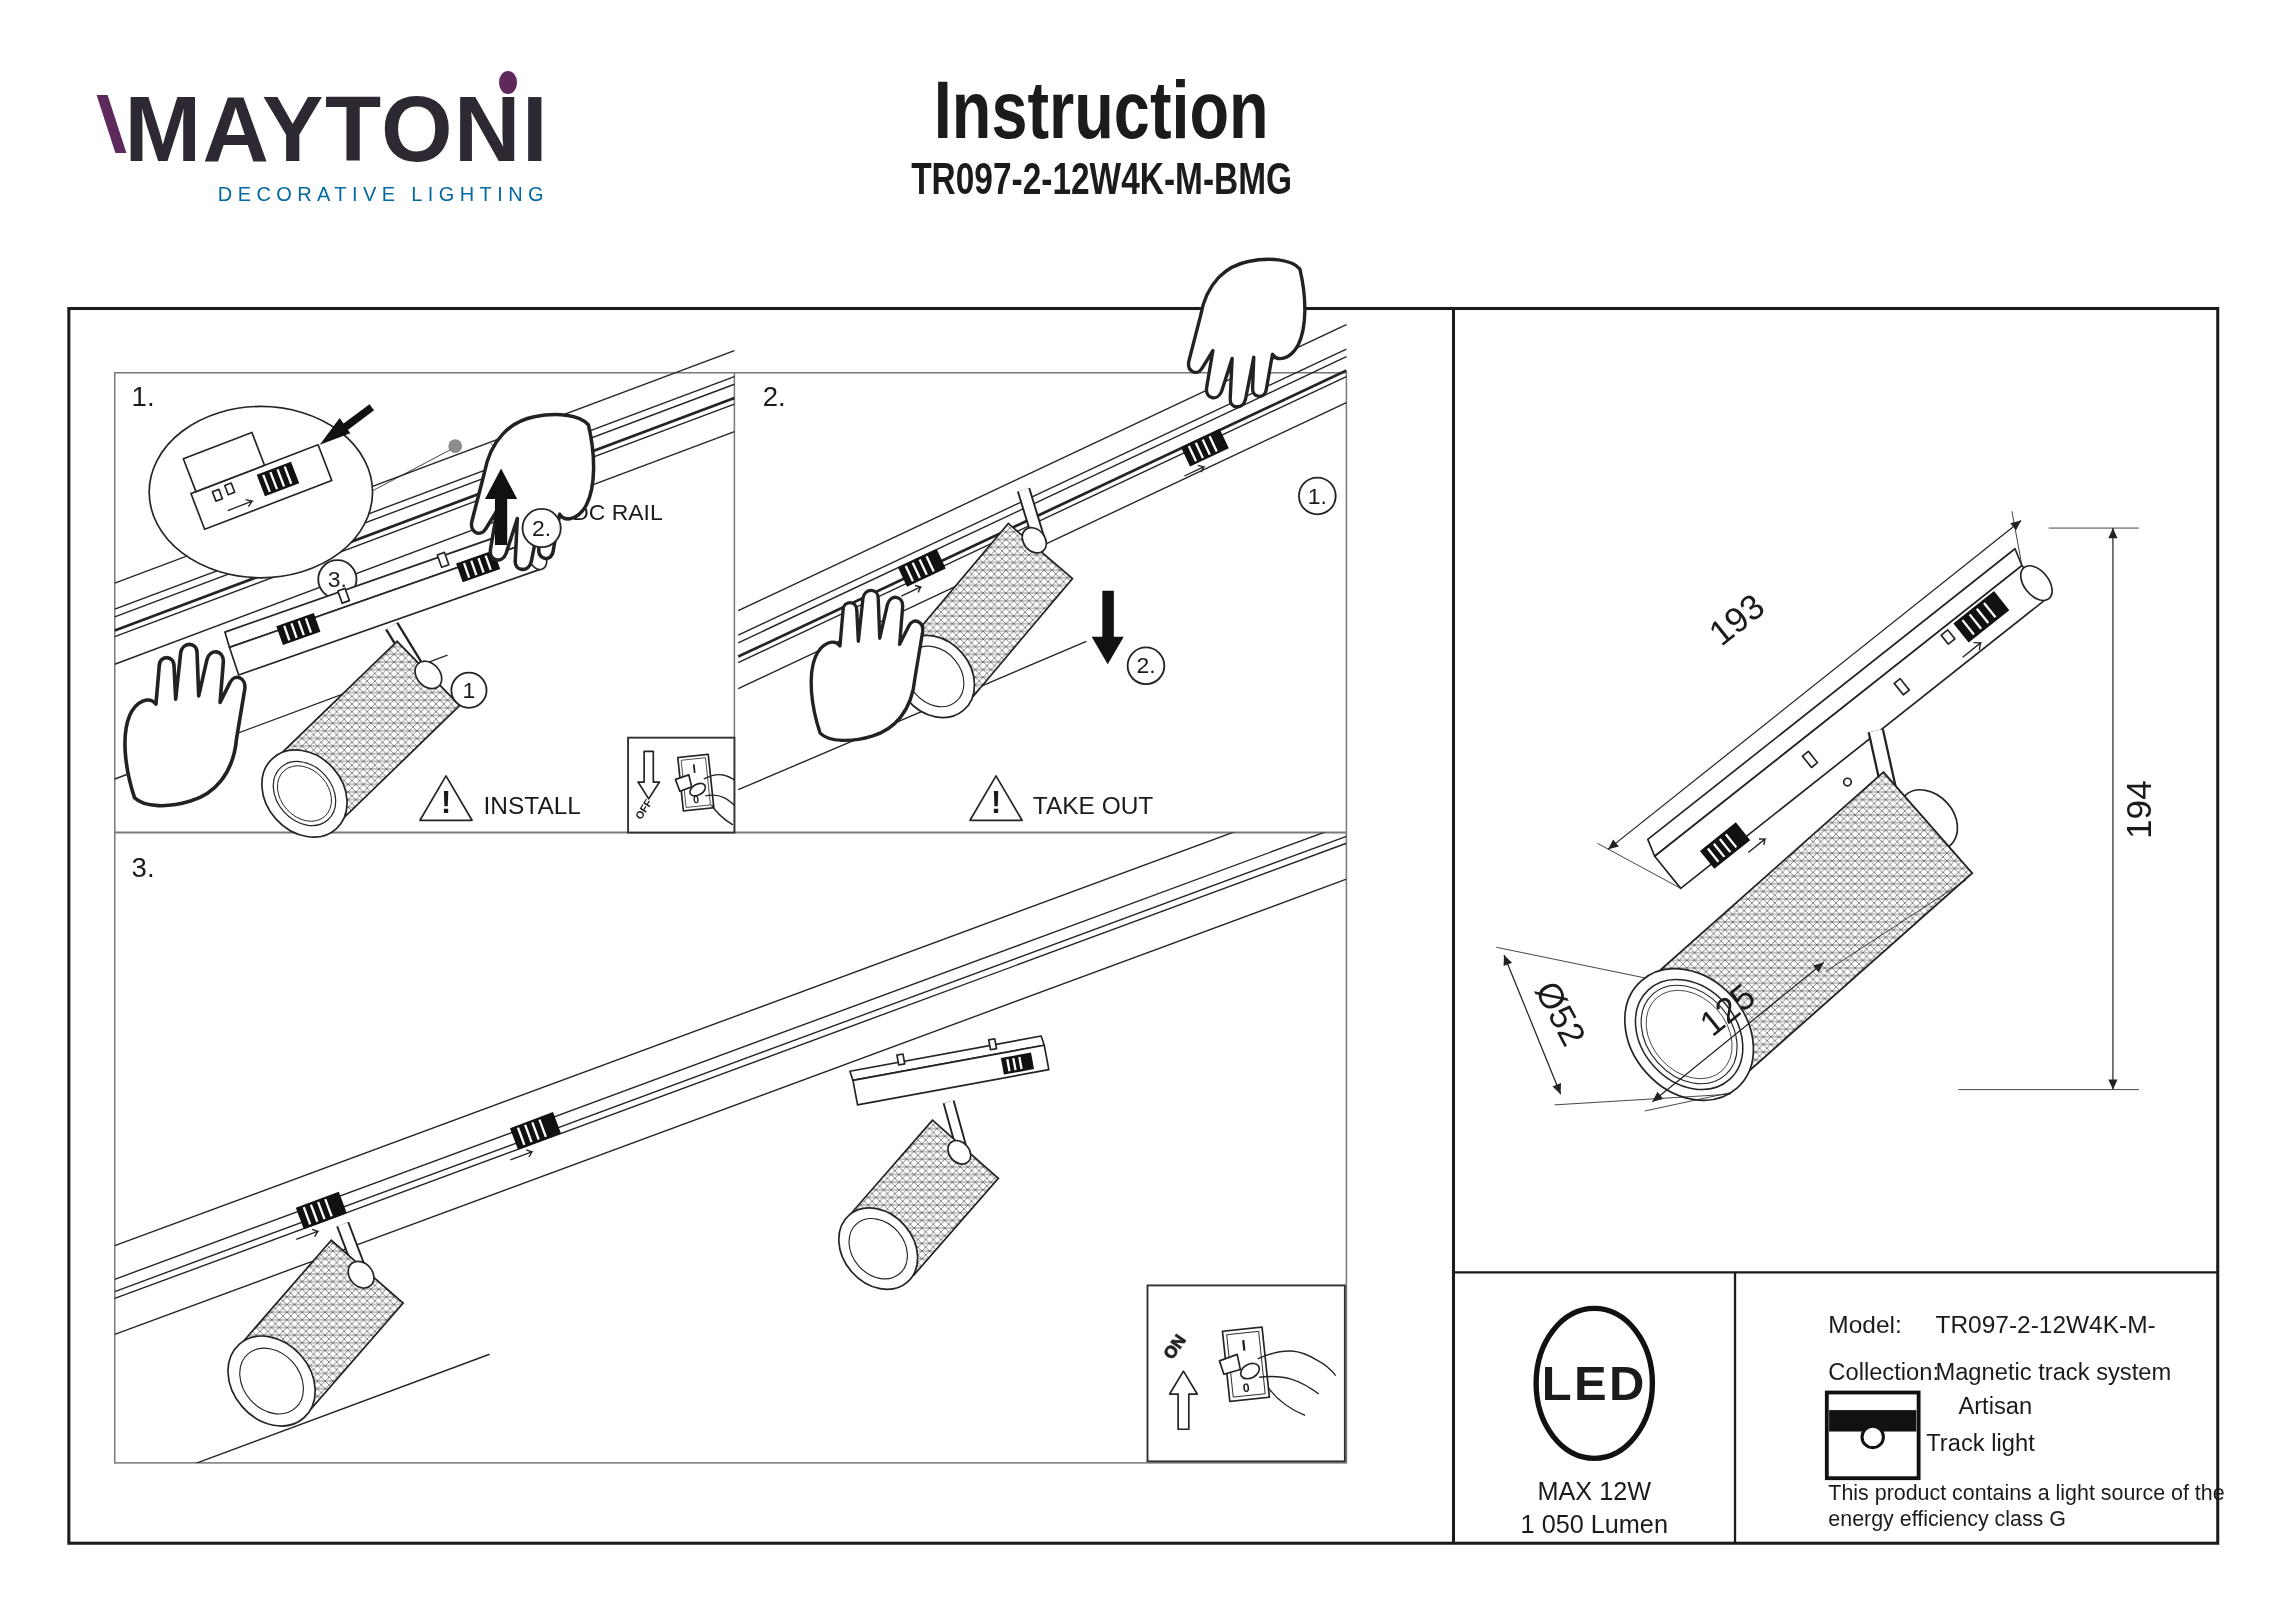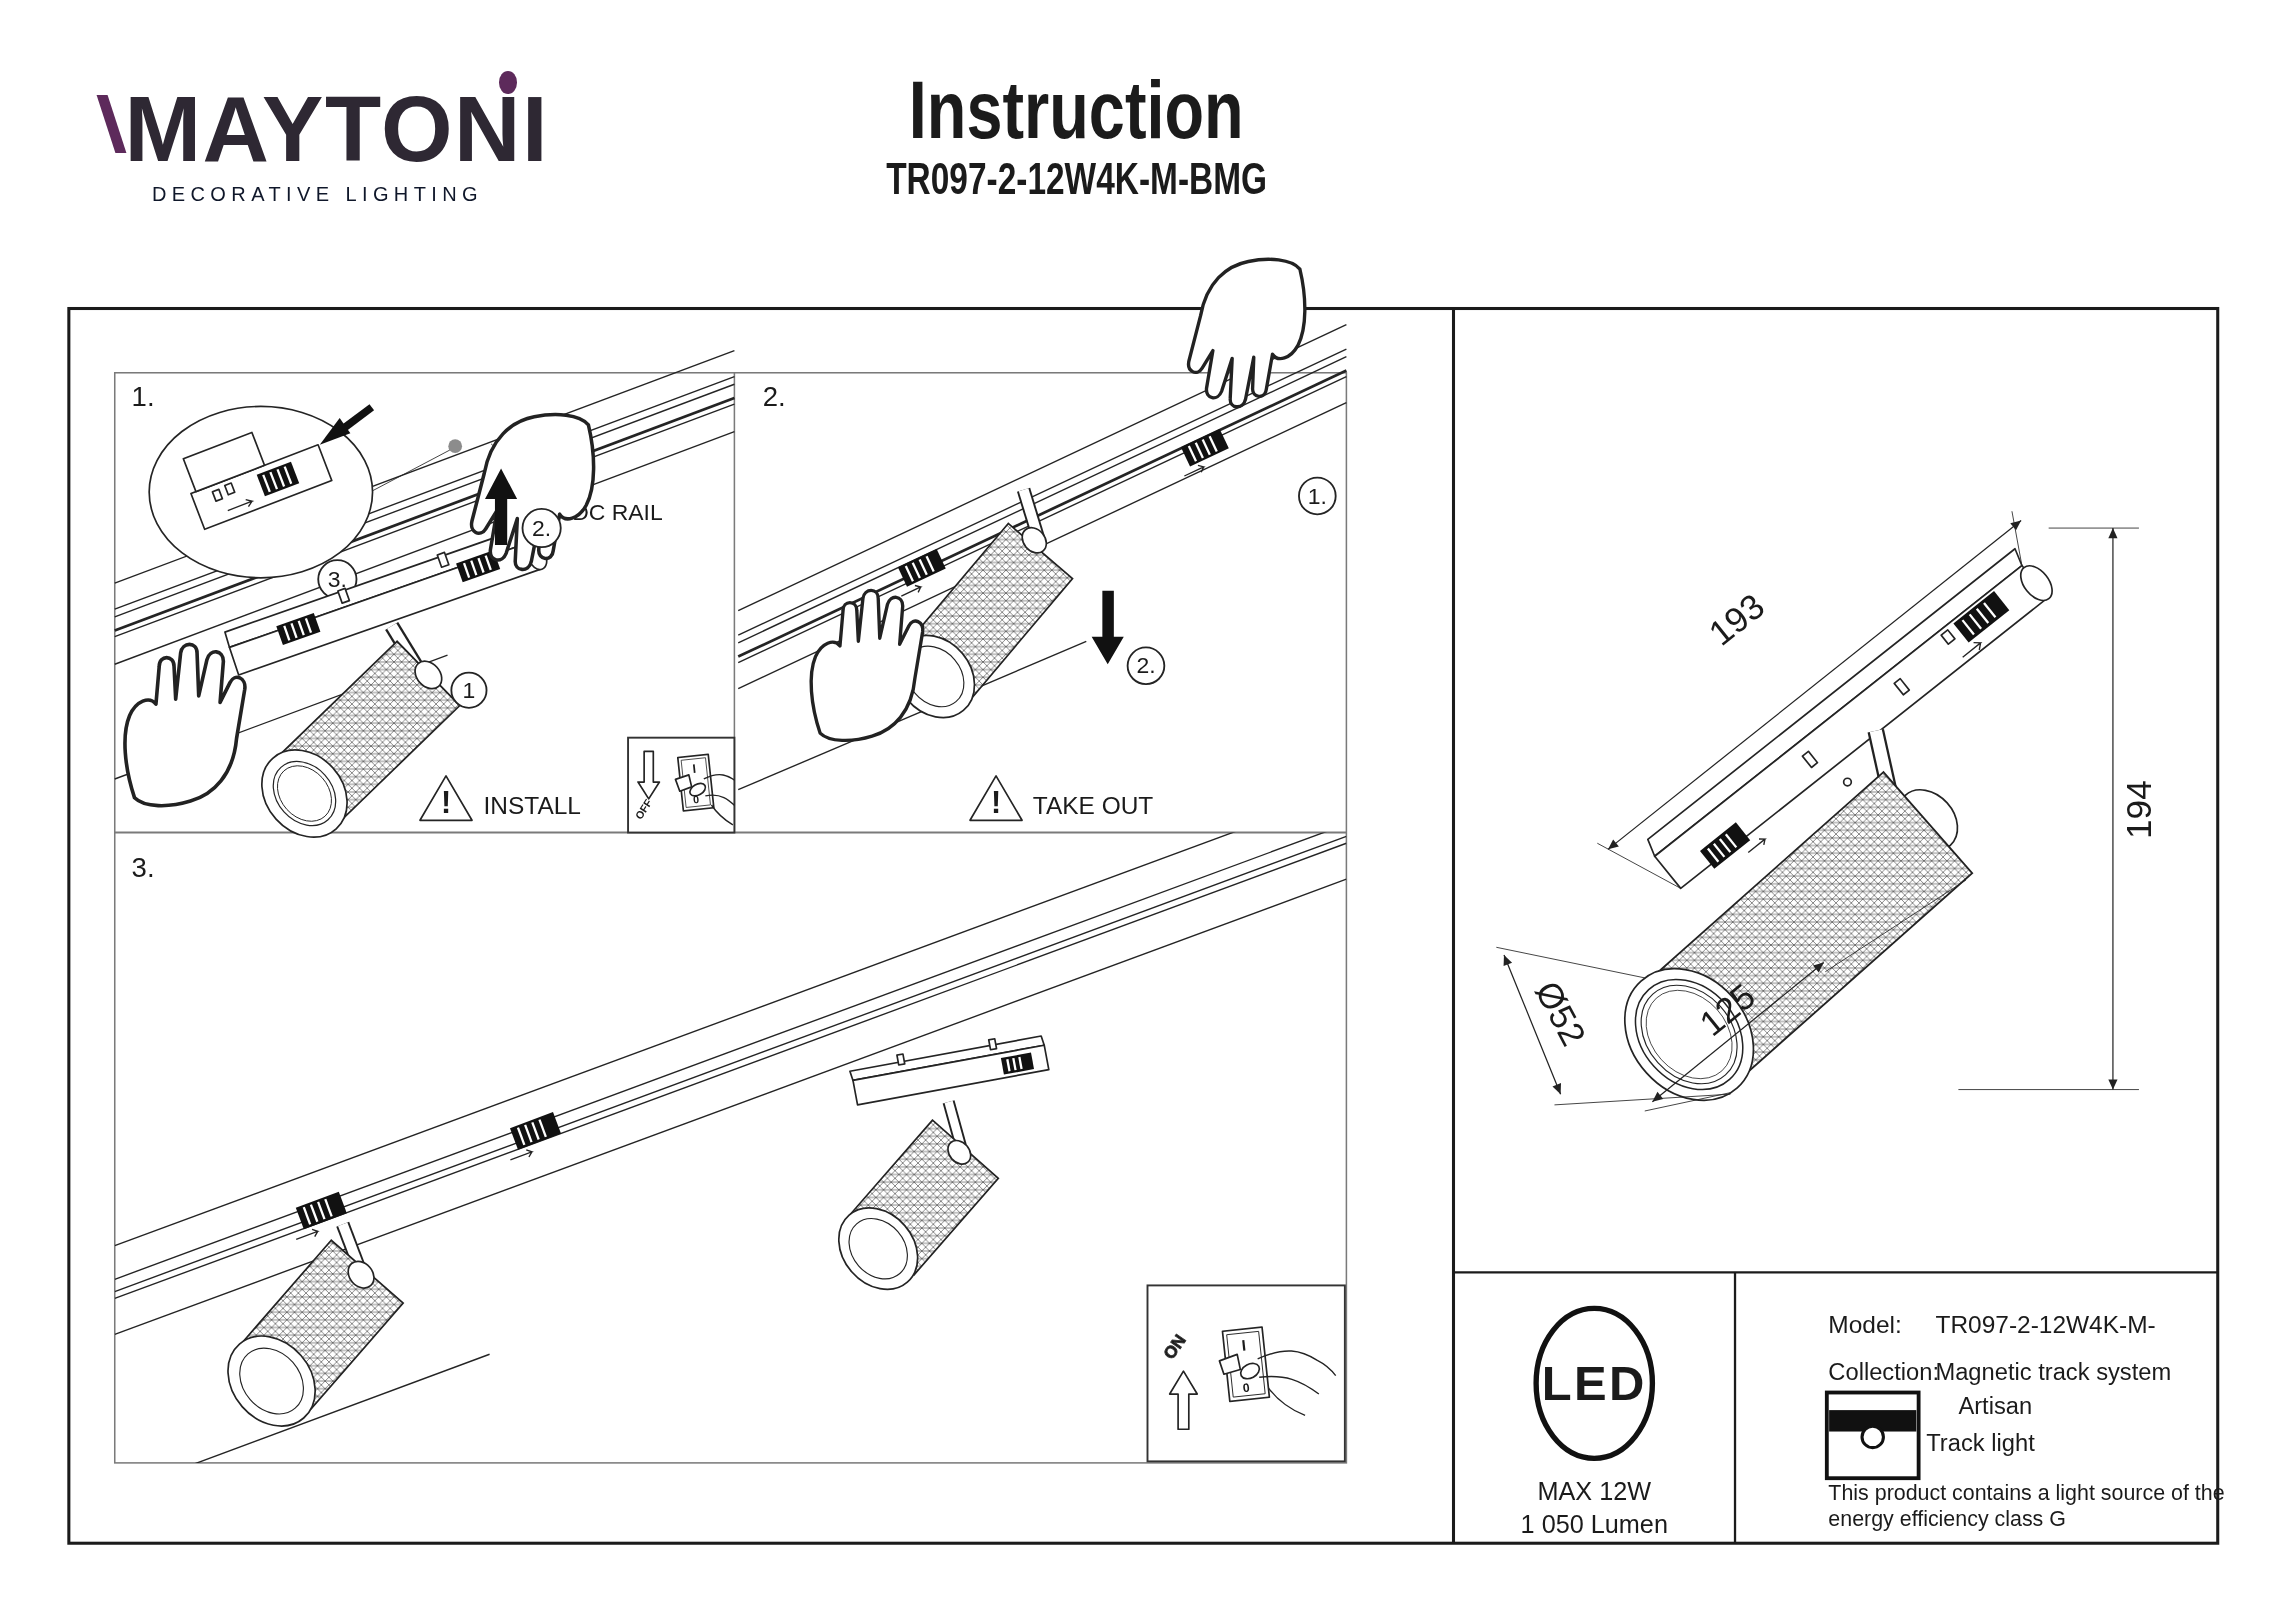--- a/index.html
+++ b/index.html
@@ -5,22 +5,22 @@
   html,body{margin:0;padding:0;background:#fff;}
   body{width:2295px;height:1623px;position:relative;overflow:hidden;
        font-family:"Liberation Sans",sans-serif;color:#1b1b1b;}
   .logo{position:absolute;left:86px;top:83px;width:463px;}
   .logo-text{position:relative;font-size:92px;font-weight:700;letter-spacing:1.5px;
              color:#2e2833;line-height:1;white-space:nowrap;text-align:right;}
   .m-bar{position:absolute;left:20px;top:12.2px;width:10.7px;height:58px;
          background:#5d2a5b;transform:skewX(18deg);}
   .idot{position:absolute;left:413px;top:-12.2px;width:18.4px;height:23px;
         border-radius:50%;background:#5d2a5b;}
-  .tagline{margin-top:7.7px;text-align:center;font-size:20px;letter-spacing:5.4px;color:#0f172a;}
-  .titles{position:absolute;left:694px;top:67px;width:765px;text-align:center;}
+  .tagline{margin-top:7.7px;text-align:right;font-size:20px;letter-spacing:5.4px;color:#0369a1;}
+  .titles{position:absolute;left:719px;top:67px;width:765px;text-align:center;}
   .title{display:inline-block;font-size:81px;font-weight:700;transform:scaleX(.8);line-height:1.08;}
   .subtitle{display:inline-block;font-size:44px;font-weight:700;transform:scaleX(.76);line-height:1.15;}
   svg text{font-family:"Liberation Sans",sans-serif;fill:#1b1b1b;}
   .mid{text-anchor:middle;}
   .ln{stroke:#242424;stroke-width:1.8;fill:none;}
   .thick{stroke-width:3.6;}
   .box{fill:#fff;stroke:#242424;stroke-width:2.2;stroke-linejoin:round;}
   .dimline{stroke:#222;stroke-width:1.6;fill:none;
            marker-start:url(#da);marker-end:url(#da);}
   .ext{stroke:#222;stroke-width:1.1;fill:none;}

